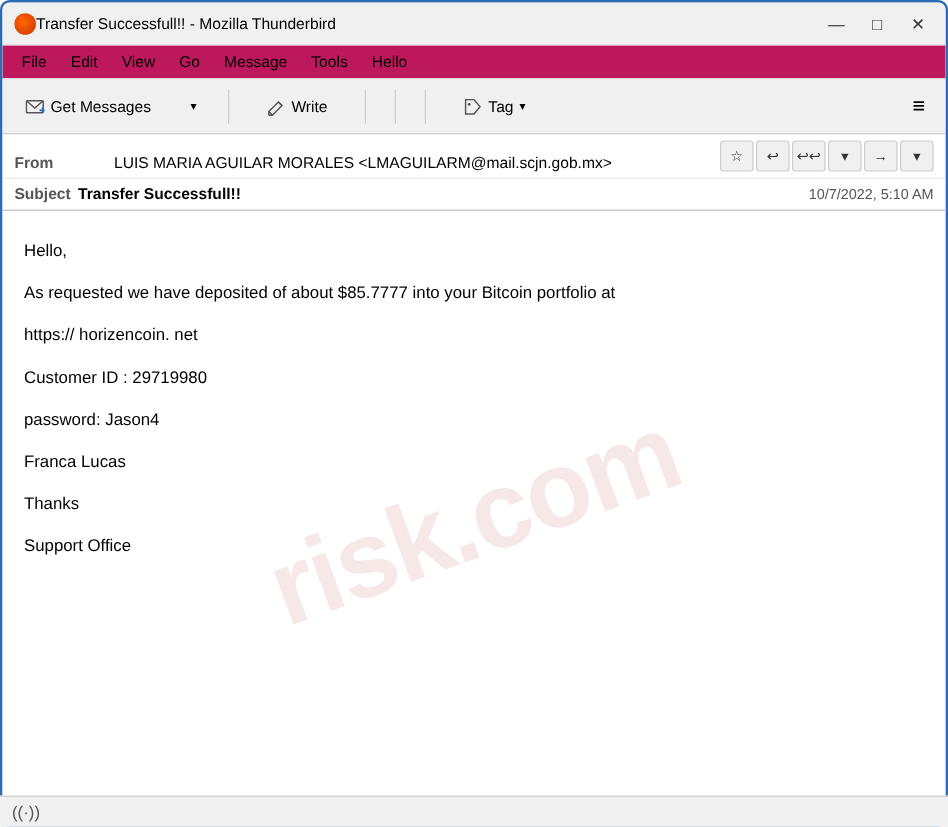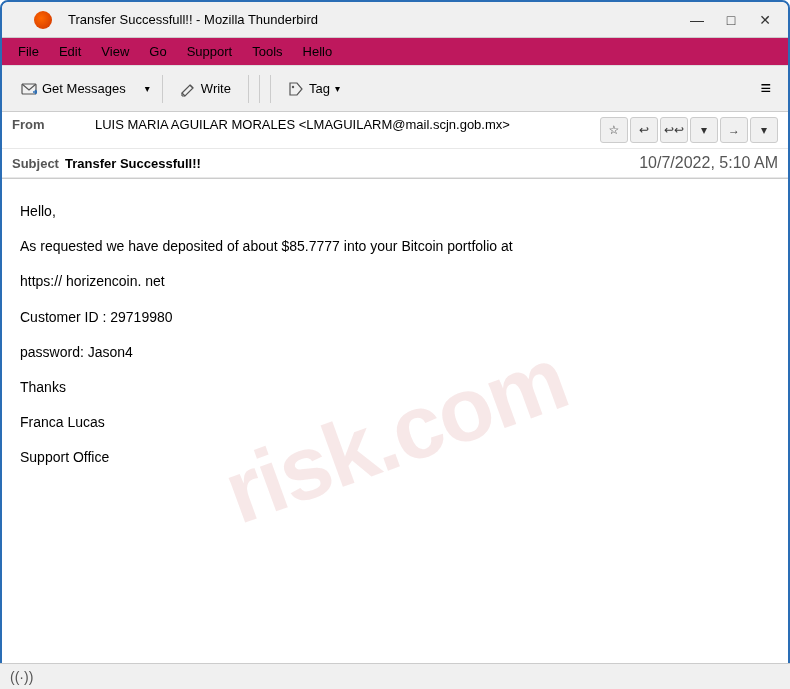--- a/index.html
+++ b/index.html
@@ -21,22 +21,21 @@
       align-items: center;
       justify-content: space-between;
       padding: 6px 10px;
       border-bottom: 1px solid #ccc;
       border-radius: 6px 6px 0 0;
       height: 36px;
     }
     .title-bar-left {
       display: flex;
       align-items: center;
-      gap: 16px;
-      margin-left: 22px;
+      gap: 0;
     }
     .title-bar-title {
       font-size: 13px;
       color: #000;
     }
     .title-bar-controls {
       display: flex;
       gap: 8px;
     }
     .title-btn {
@@ -71,21 +70,21 @@
     }
 
     
     .toolbar {
       background: #f0f0f0;
       display: flex;
       align-items: center;
       padding: 4px 8px;
       border-bottom: 1px solid #ccc;
       height: 46px;
-      gap: 2px;
+      gap: 16px;
     }
     .toolbar-btn {
       display: flex;
       align-items: center;
       gap: 5px;
       padding: 4px 10px;
       background: none;
       border: 1px solid transparent;
       border-radius: 4px;
       cursor: pointer;
@@ -117,21 +116,21 @@
     }
 
     
     .email-header {
       background: #fff;
       border-bottom: 1px solid #ccc;
       padding: 0;
     }
     .email-header-row {
       display: flex;
-      align-items: flex-start;
+      align-items: flex-end;
       padding: 5px 10px;
       border-bottom: 1px solid #e8e8e8;
       min-height: 32px;
     }
     .email-header-row:last-child { border-bottom: none; }
     .header-label {
       font-weight: bold;
       color: #555;
       min-width: 55px;
       font-size: 13px;
@@ -163,21 +162,21 @@
     .subject-row {
       display: flex;
       align-items: center;
       justify-content: space-between;
       padding: 5px 10px;
       border-bottom: 1px solid #e8e8e8;
     }
     .subject-left { display: flex; align-items: center; gap: 6px; }
     .subject-bold { font-weight: bold; font-size: 13px; }
     .subject-label { font-weight: bold; color: #555; font-size: 13px; }
-    .subject-date { font-size: 16px; color: #555; }
+    .subject-date { font-size: 12px; color: #555; }
     .star-icon { color: #999; font-size: 14px; cursor: pointer; }
 
     
     .email-body {
       padding: 20px 18px;
       font-size: 14px;
       line-height: 1.8;
       color: #000;
       background: #fff;
       position: relative;
@@ -248,21 +247,21 @@
     <button class="title-btn">□</button>
     <button class="title-btn close">✕</button>
   </div>
 </div>
 
 <div class="menu-bar">
   <span class="menu-item">File</span>
   <span class="menu-item">Edit</span>
   <span class="menu-item">View</span>
   <span class="menu-item">Go</span>
-  <span class="menu-item">Support</span>
+  <span class="menu-item">Message</span>
   <span class="menu-item">Tools</span>
   <span class="menu-item">Hello</span>
 </div>
 
 <div class="toolbar">
   <button class="toolbar-btn">
     <svg width="16" height="16" viewBox="0 0 16 16">
       <rect x="1" y="3" width="14" height="10" rx="1" fill="none" stroke="#555" stroke-width="1.2"></rect>
       <polyline points="1,3 8,9 15,3" fill="none" stroke="#555" stroke-width="1.2"></polyline>
       <line x1="12" y1="11" x2="16" y2="11" stroke="#2a6db5" stroke-width="1.5"></line>
@@ -336,21 +335,21 @@
   </div>
 
   <div class="email-body">
     <div class="watermark">risk.com</div>
 
     <p>Hello,</p>
     <p>As requested we have deposited of about $85.7777 into your Bitcoin portfolio at</p>
     <p>https:// horizencoin. net</p>
     <p>Customer ID : 29719980</p>
     <p>password:    Jason4</p>
+    <p>Franca Lucas</p>
     <p>Thanks</p>
-    <p>Franca Lucas</p>
     <p>Support Office</p>
   </div>
 </div>
 
 <div class="status-bar">
   <span class="status-icon">((·))</span>
 </div>
 
 </body></html>

